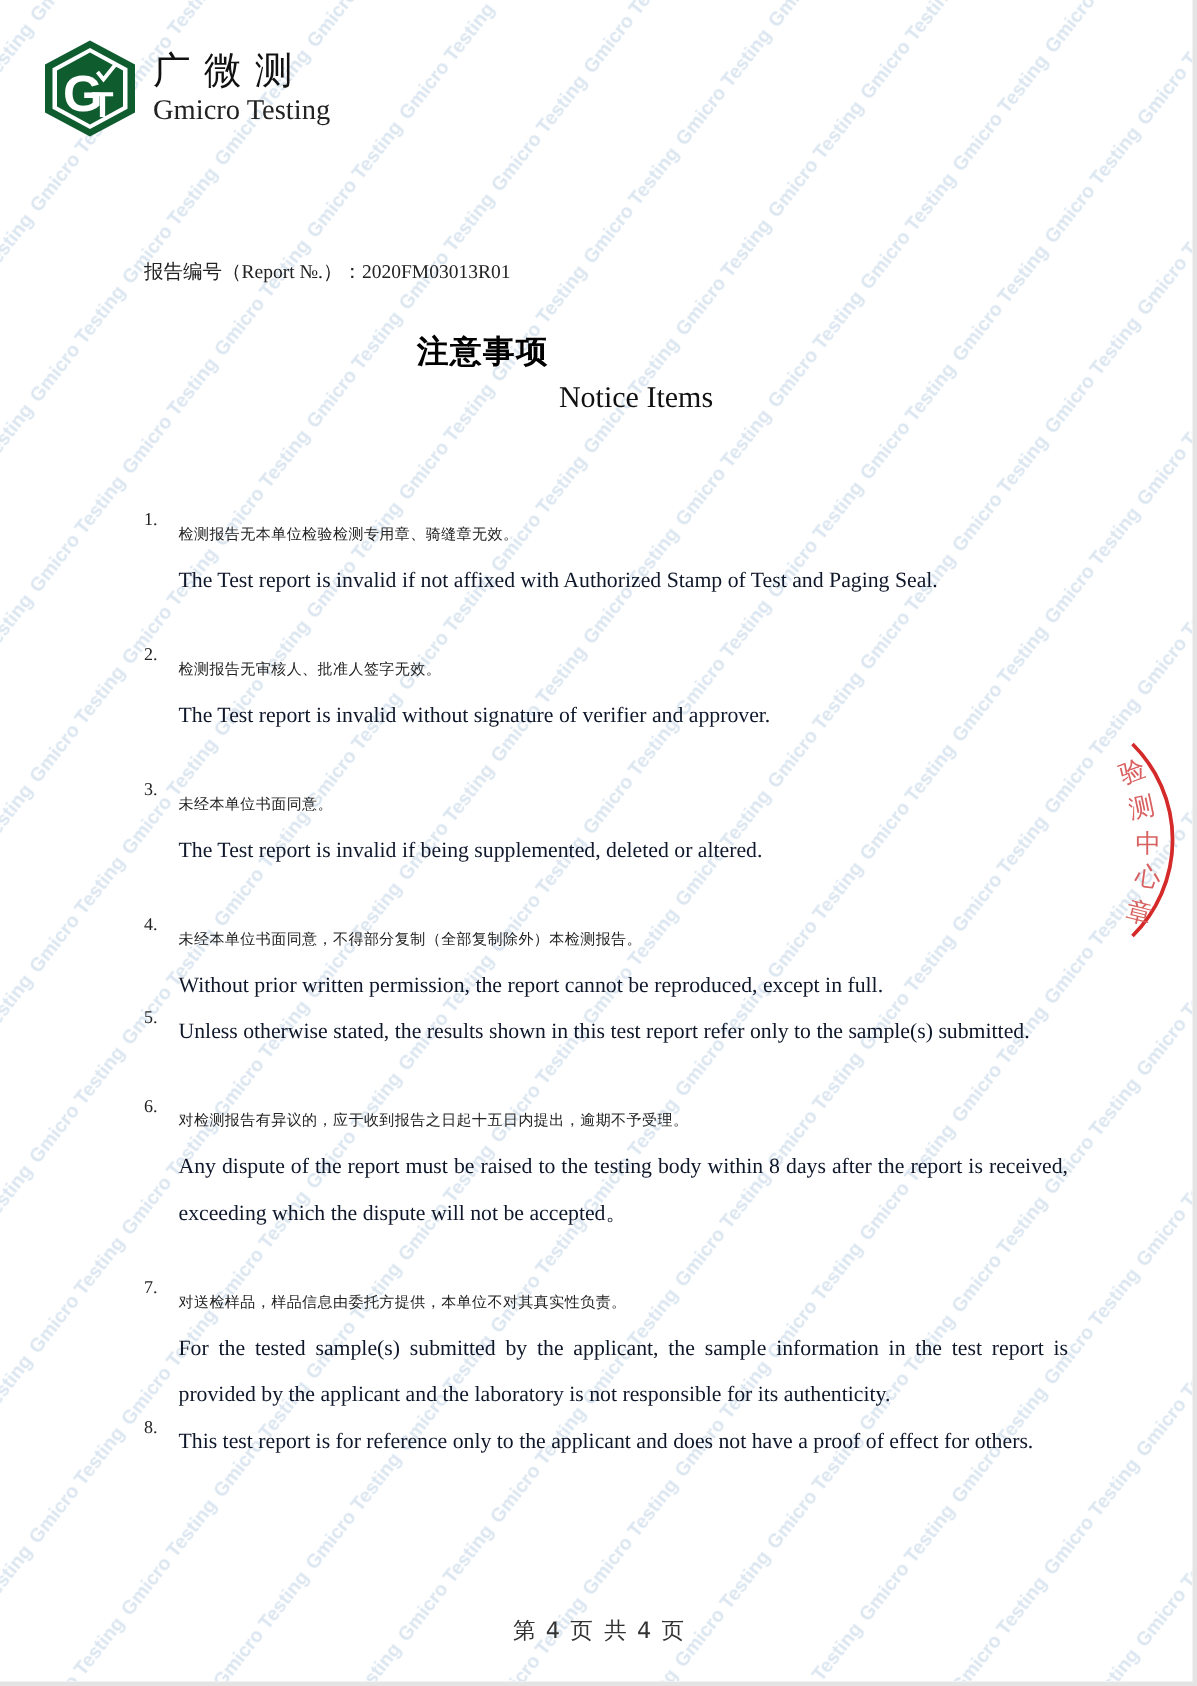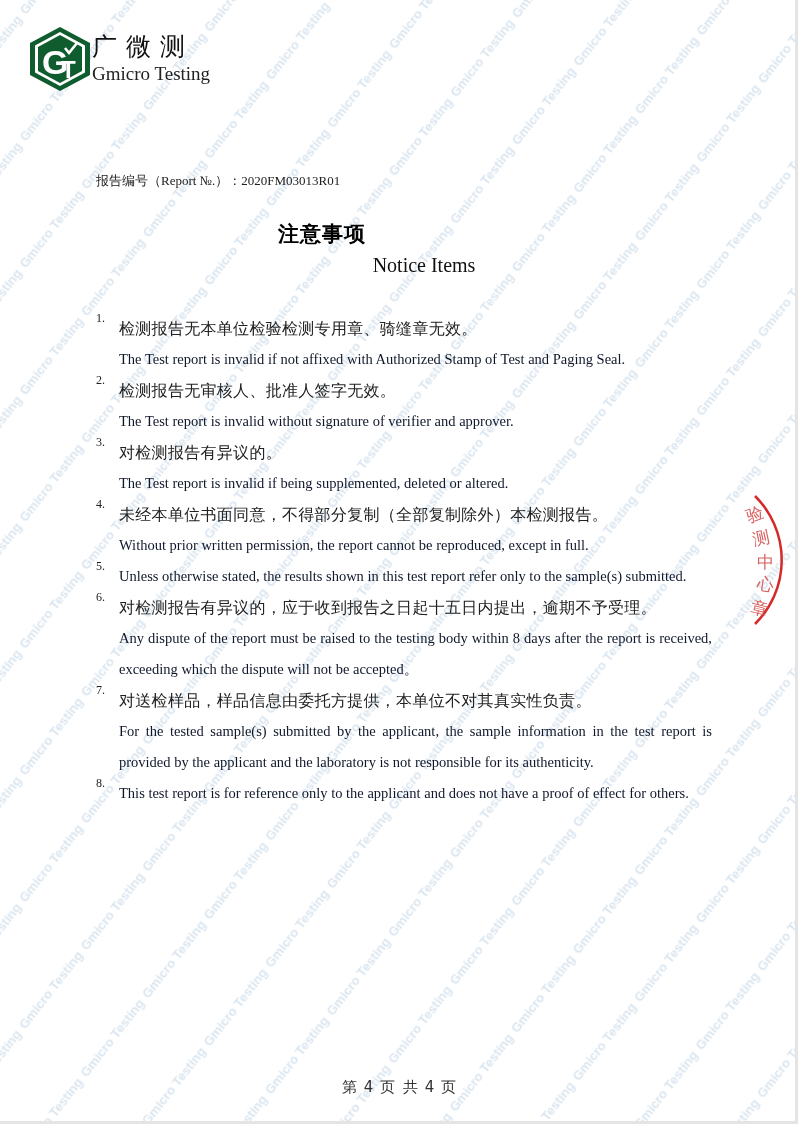--- a/index.html
+++ b/index.html
@@ -37,20 +37,21 @@
       left: 28px;
       top: 26px;
       display: flex;
       align-items: center;
     }
     .logo-mark {
       width: 64px;
       height: 66px;
     }
     .logo-text {
+      margin-left: 10px;
       display: flex;
       flex-direction: column;
     }
     .logo-cn {
       font-family: "DejaVu Sans", sans-serif;
       font-size: 25px;
       letter-spacing: 9px;
       line-height: 28px;
       color: #111;
       font-weight: 500;
@@ -107,25 +108,26 @@
     }
     .item-num {
       position: absolute;
       left: 0;
       top: -2px;
       font-size: 12px;
       color: #222;
     }
     .item-cn {
       font-family: "DejaVu Sans", sans-serif;
-      font-size: 16px;
+      font-size: 10px;
       line-height: 31px;
       height: 31px;
       color: #222;
       letter-spacing: 0.3px;
+      margin-top: 28px;
     }
     .item-en {
       font-size: 14.5px;
       line-height: 31px;
       color: #0f172a;
       text-align: justify;
     }
 
     .footer {
       position: absolute;
@@ -192,21 +194,21 @@
       <div class="item-cn">检测报告无本单位检验检测专用章、骑缝章无效。</div>
       <div class="item-en">The Test report is invalid if not affixed with Authorized Stamp of Test and Paging Seal.</div>
     </li>
     <li class="notice-item">
       <span class="item-num">2.</span>
       <div class="item-cn">检测报告无审核人、批准人签字无效。</div>
       <div class="item-en">The Test report is invalid without signature of verifier and approver.</div>
     </li>
     <li class="notice-item">
       <span class="item-num">3.</span>
-      <div class="item-cn">对检测报告有异议的。</div>
+      <div class="item-cn">未经本单位书面同意。</div>
       <div class="item-en">The Test report is invalid if being supplemented, deleted or altered.</div>
     </li>
     <li class="notice-item">
       <span class="item-num">4.</span>
       <div class="item-cn">未经本单位书面同意，不得部分复制（全部复制除外）本检测报告。</div>
       <div class="item-en">Without prior written permission, the report cannot be reproduced, except in full.</div>
     </li>
     <li class="notice-item">
       <span class="item-num">5.</span>
       <div class="item-en">Unless otherwise stated, the results shown in this test report refer only to the sample(s) submitted.</div>

